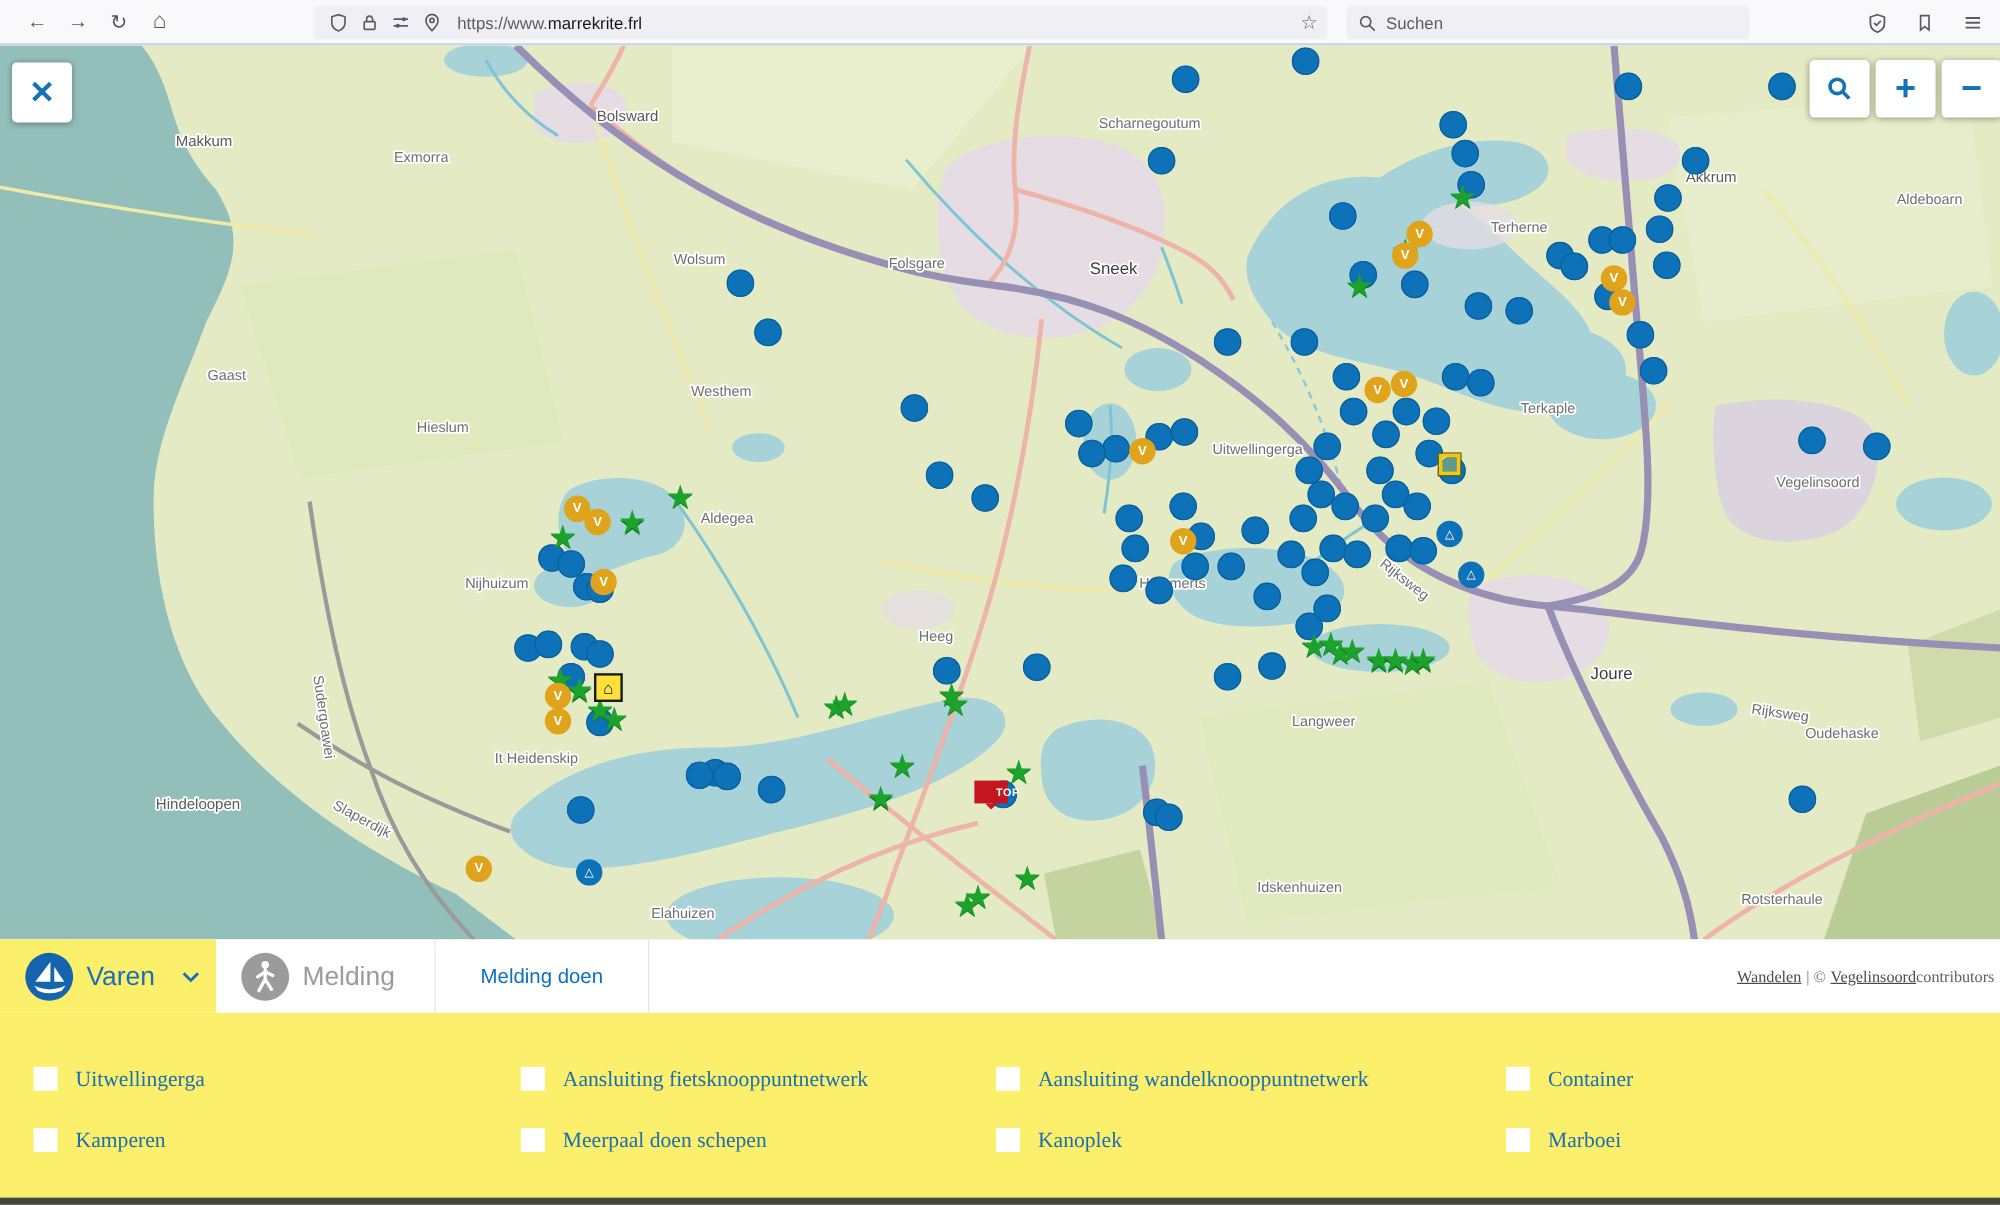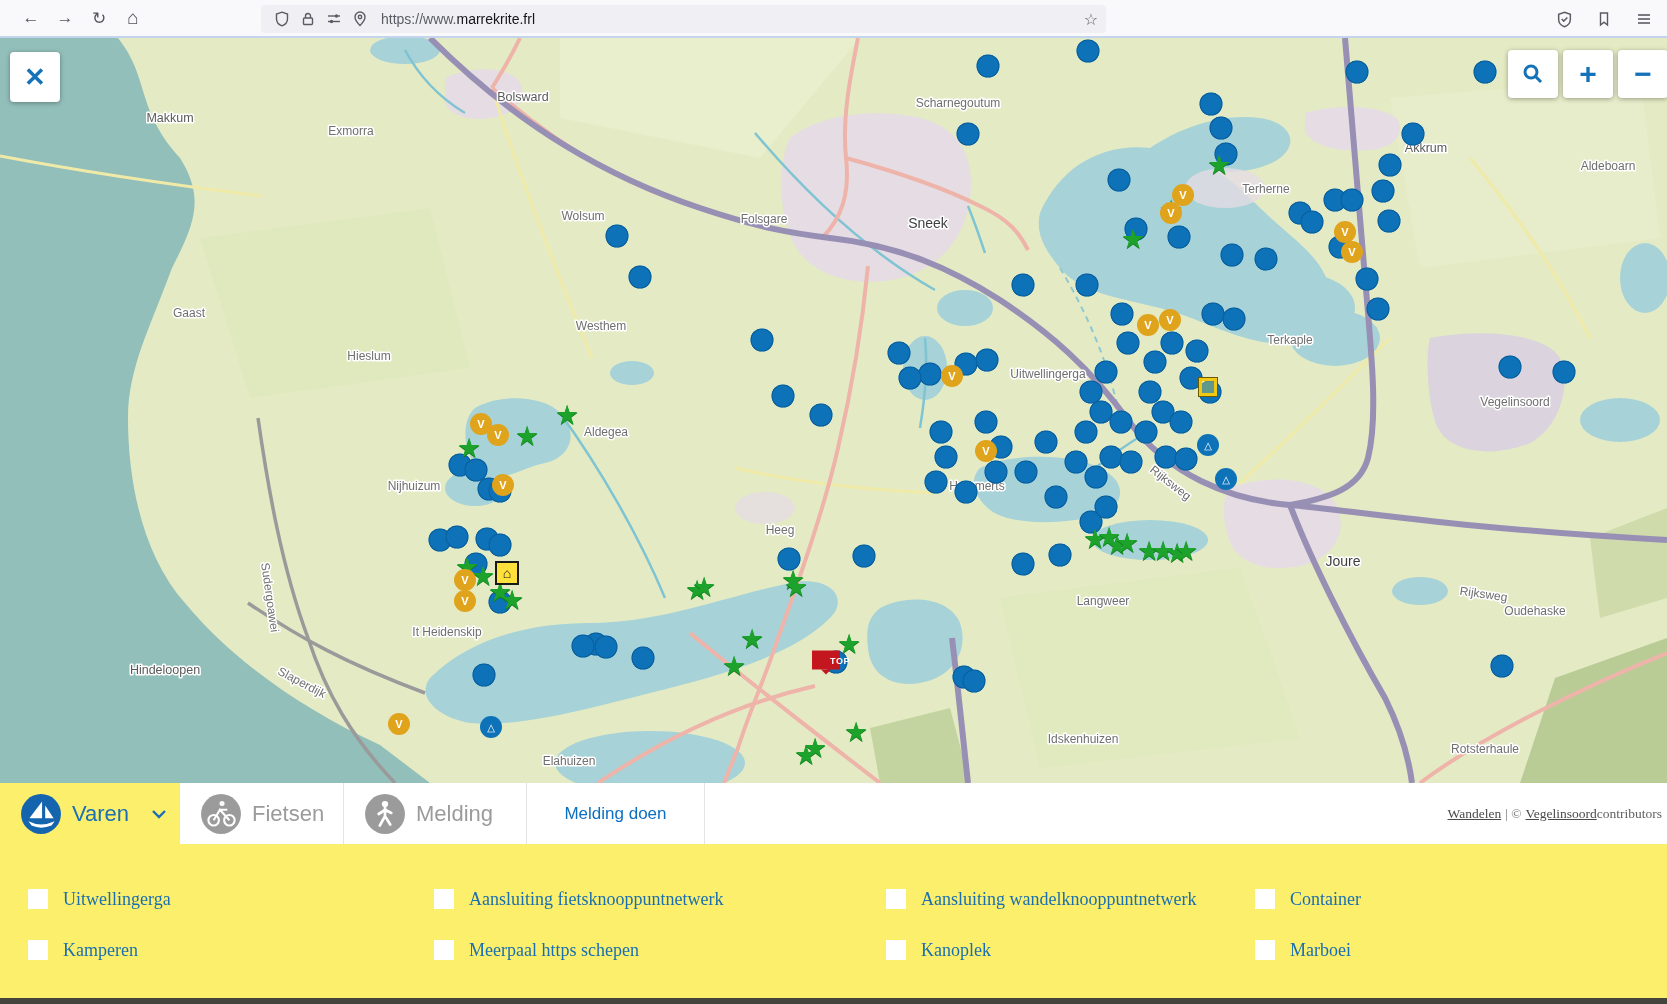--- a/index.html
+++ b/index.html
@@ -56,21 +56,21 @@
   .attribution { position:absolute; right:5px; top:0; height:61px; display:flex; align-items:center; font-family:"Liberation Serif",serif; font-size:13.5px; color:#5f5f5f; }
   .attribution a { color:#4a4a4a; text-decoration:underline; cursor:pointer; }
   .attribution .sep { margin:0 4px; color:#777; }
 
   
   .filters { position:absolute; left:0; top:844px; width:1667px; height:154px; background:#fcef6b; }
   .filter-item { position:absolute; display:flex; align-items:center; height:22px; }
   .filter-item .cb { width:20px; height:20px; background:#fff; margin-right:15px; flex:0 0 auto; cursor:pointer; }
   .filter-item .fl { font-family:"Liberation Serif",serif; font-size:18px; color:#1a6fb0; white-space:nowrap; }
   .row1 { top:44px; } .row2 { top:95px; }
-  .c1 { left:28px; } .c2 { left:434px; } .c3 { left:886px; } .c4 { left:1255px; }
+  .c1 { left:28px; } .c2 { left:434px; } .c3 { left:830px; } .c4 { left:1255px; }
 
   .bottom-strip { position:absolute; left:0; top:998px; width:1667px; height:6px; background:#45453e; }
 </style>
 </head>
 <body>
 
 <div class="chrome">
   <div style="width:14px" class="spacer"></div>
   <div class="nav-ic">←</div>
   <div class="nav-ic">→</div>
@@ -100,20 +100,27 @@
     <span class="ic">
       <svg width="16" height="16" viewBox="0 0 16 16" fill="none" stroke="#5b5b66" stroke-width="1.4">
           <path d="M8 14.5 C8 14.5 3 9.5 3 6 a5 5 0 1 1 10 0 C13 9.5 8 14.5 8 14.5 Z"></path>
           <circle cx="8" cy="6" r="1.7"></circle>
         </svg>
     </span>
     <span class="url-text"><span class="url-scheme">https://www.</span><span class="url-domain">marrekrite.frl</span></span>
     <span class="url-star">☆</span>
   </div>
 
+  <div class="searchbar">
+    <svg width="15" height="15" viewBox="0 0 16 16" fill="none" stroke="#5b5b66" stroke-width="1.5">
+        <circle cx="6.5" cy="6.5" r="4.5"></circle>
+        <line x1="10" y1="10" x2="14.5" y2="14.5"></line>
+      </svg>
+    <span class="ph">Suchen</span>
+  </div>
 
   <div class="chrome-right">
     <div class="nav-ic">
       <svg width="17" height="17" viewBox="0 0 16 16" fill="none" stroke="#5b5b66" stroke-width="1.4">
           <path d="M8 1.2 L13.5 3 V7.8 C13.5 11.5 11 13.8 8 14.8 C5 13.8 2.5 11.5 2.5 7.8 V3 Z"></path>
           <path d="M5.3 7.5 l2 2 l3.4 -3.4"></path>
         </svg>
     </div>
     <div class="nav-ic">
       <svg width="16" height="16" viewBox="0 0 16 16" fill="none" stroke="#5b5b66" stroke-width="1.4">
@@ -421,34 +428,20 @@
           <path d="M8,27 Q20,33 33,27 L30,31 Q20,35 11,31 Z" fill="#fff"></path>
         </svg>
     </span>
     <span class="tab-label">Varen</span>
     <span class="tab-chevron">
       <svg width="16" height="10" viewBox="0 0 16 10" fill="none" stroke="#1b6fb5" stroke-width="2.4">
           <polyline points="2,2 8,8 14,2"></polyline>
         </svg>
     </span>
   </div>
-  <div class="tab" style="width:164px">
-    <span class="t-icon">
-      <svg width="42" height="42" viewBox="0 0 40 40">
-          <circle cx="20" cy="20" r="19" fill="#9b9b9b"></circle>
-          <g stroke="#fff" stroke-width="2" fill="none">
-            <circle cx="13" cy="26" r="5"></circle>
-            <circle cx="28" cy="26" r="5"></circle>
-            <path d="M13,26 L19,16 L28,26 M19,16 L26,16"></path>
-          </g>
-          <circle cx="21" cy="10" r="2.4" fill="#fff"></circle>
-        </svg>
-    </span>
-    <span class="tab-label">Fietsen</span>
-  </div>
   <div class="tab" style="width:183px">
     <span class="t-icon">
       <svg width="42" height="42" viewBox="0 0 40 40">
           <circle cx="20" cy="20" r="19" fill="#9b9b9b"></circle>
           <g stroke="#fff" stroke-width="2.6" fill="none" stroke-linecap="round">
             <path d="M20,14 L20,22 M20,22 L15,31 M20,22 L25,30 M20,16 L14,20 M20,16 L26,19"></path>
           </g>
           <circle cx="20" cy="10.5" r="3" fill="#fff"></circle>
         </svg>
     </span>
@@ -481,21 +474,21 @@
   <div class="filter-item row1 c4">
       <span class="cb"></span>
       <span class="fl">Container</span>
     </div>
   <div class="filter-item row2 c1">
       <span class="cb"></span>
       <span class="fl">Kamperen</span>
     </div>
   <div class="filter-item row2 c2">
       <span class="cb"></span>
-      <span class="fl">Meerpaal https schepen</span>
+      <span class="fl">Meerpaal doen schepen</span>
     </div>
   <div class="filter-item row2 c3">
       <span class="cb"></span>
       <span class="fl">Kanoplek</span>
     </div>
   <div class="filter-item row2 c4">
       <span class="cb"></span>
       <span class="fl">Marboei</span>
     </div>
 </div>

